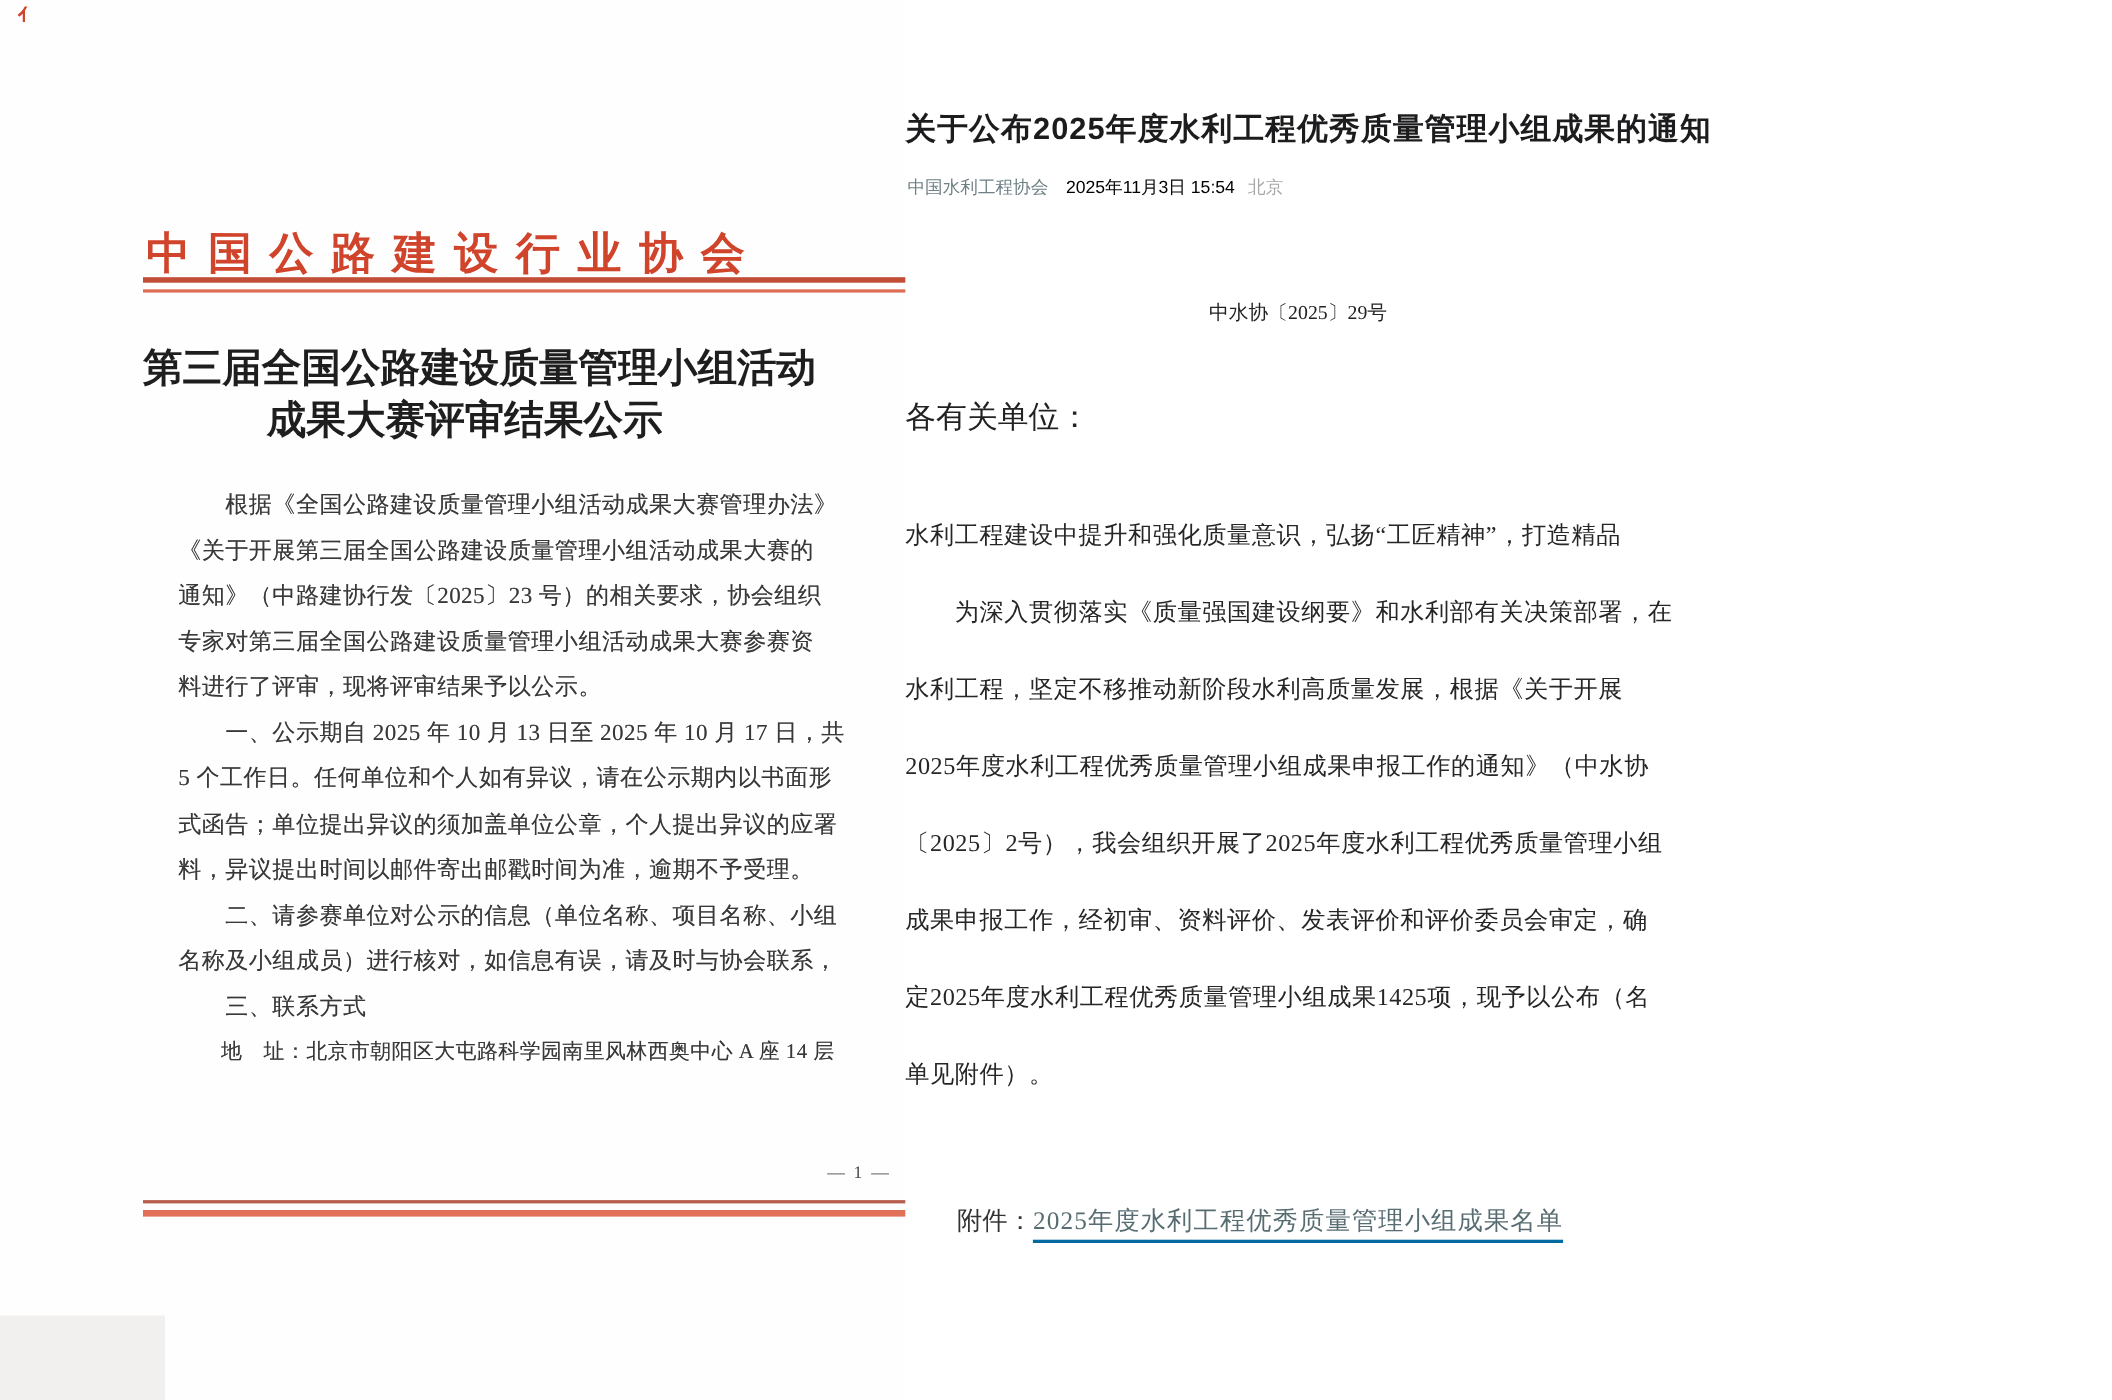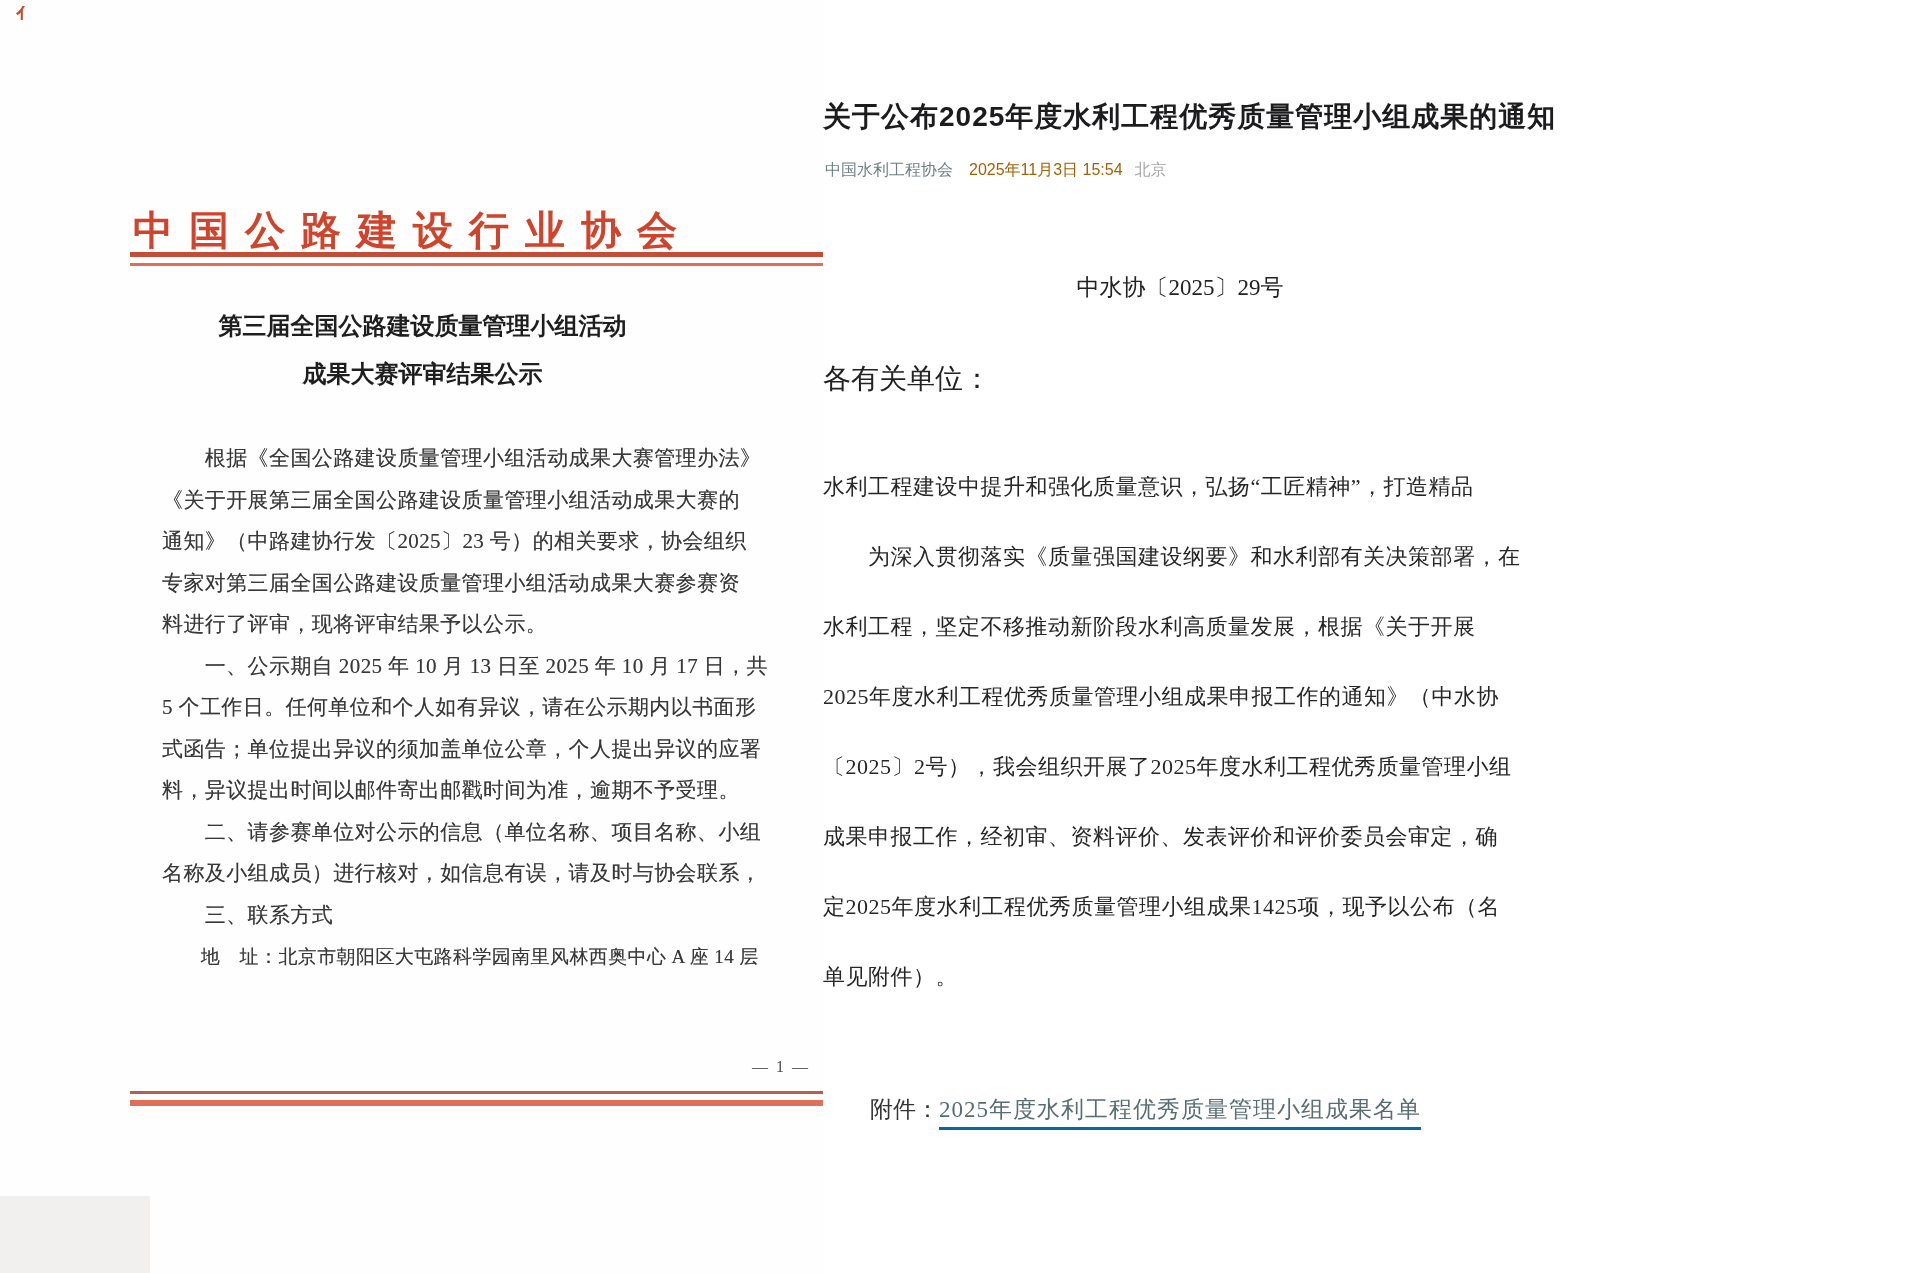--- a/index.html
+++ b/index.html
@@ -25,21 +25,21 @@
     margin-top:43px;
   }
   .rule{position:absolute;left:130px;}
   .rule.t1{top:252px;width:712px;height:5px;background:#c34e37;}
   .rule.t2{top:263px;width:712px;height:3px;background:#dc6f55;}
   .rule.b1{top:1091px;width:718px;height:3px;background:#b65f4d;}
   .rule.b2{top:1100px;width:718px;height:6px;background:#e17059;}
   .doc-title{
     position:absolute;left:130px;width:585px;text-align:center;
     font-family:Liberation Sans, sans-serif;
-    font-size:24px;font-weight:bold;color:#1e1e1e;white-space:nowrap;
+    font-size:36px;font-weight:bold;color:#1e1e1e;white-space:nowrap;
   }
   .doc-title.l1{top:310px;}
   .doc-title.l2{top:358px;}
   .left-body{
     position:absolute;left:162px;top:438px;width:565px;
     font-family:"Liberation Serif","DejaVu Serif",serif;
     font-size:21px;color:#383838;
     text-shadow:0 0 0.6px rgba(70,70,70,.55);
   }
   .left-body .line{height:41.5px;line-height:41.5px;white-space:nowrap;letter-spacing:0.4px;}
@@ -52,26 +52,26 @@
   .scan-edge-v{position:absolute;left:905px;top:1077px;width:2px;height:103px;background:#d6d6d2;}
   .scan-shadow{position:absolute;left:0;top:1196px;width:150px;height:77px;background:#f1f0ee;}
   
   .right-page{position:absolute;left:823px;top:0;width:1097px;height:1273px;background:#ffffff;}
   .article-title{
     position:absolute;left:0;top:98px;width:1000px;
     font-size:28px;font-weight:bold;color:#1c1c1e;letter-spacing:1px;white-space:nowrap;
   }
   .article-meta{position:absolute;left:2px;top:160px;font-size:16px;white-space:nowrap;}
   .article-meta .source{color:#6f8084;margin-right:16px;}
-  .article-meta .datetime{color:#a16207;margin-right:12px;}
+  .article-meta .datetime{color:#000000;margin-right:12px;}
   .article-meta .location{color:#a6a6a6;}
   .doc-number{
     position:absolute;left:37px;top:272px;width:640px;text-align:center;
     font-family:"Liberation Serif","DejaVu Serif",serif;
-    font-size:23px;color:#222;white-space:nowrap;
+    font-size:18px;color:#222;white-space:nowrap;
   }
   .salutation{
     position:absolute;left:0;top:360px;
     font-family:"Liberation Serif","DejaVu Serif",serif;
     font-size:28px;color:#222;white-space:nowrap;
   }
   .right-body{
     position:absolute;left:0;top:452px;width:660px;
     font-family:"Liberation Serif","DejaVu Serif",serif;
     font-size:22px;color:#262626;

